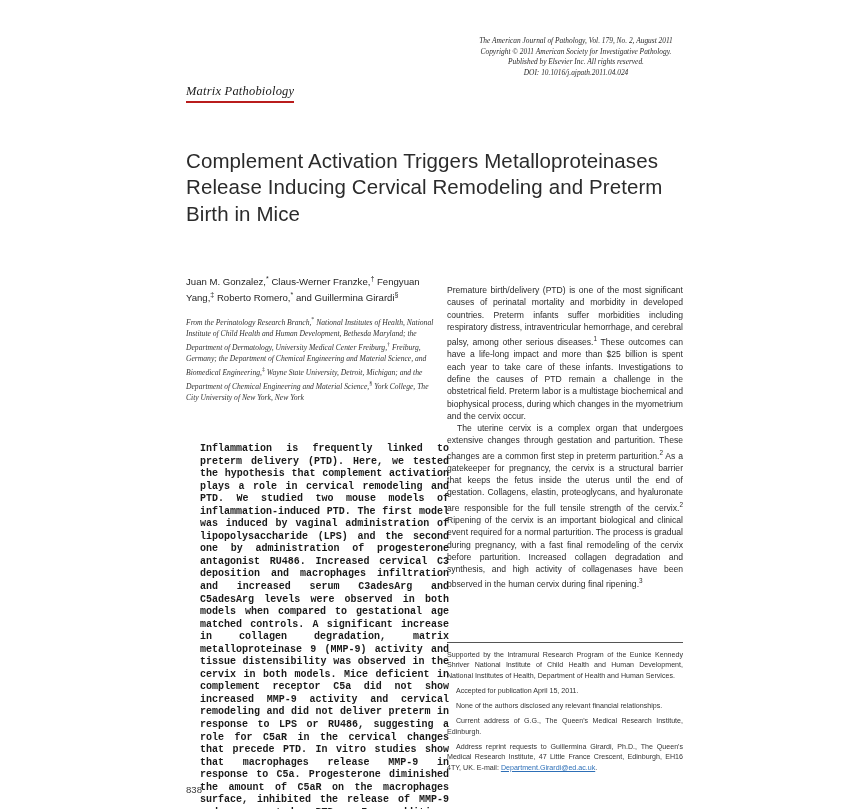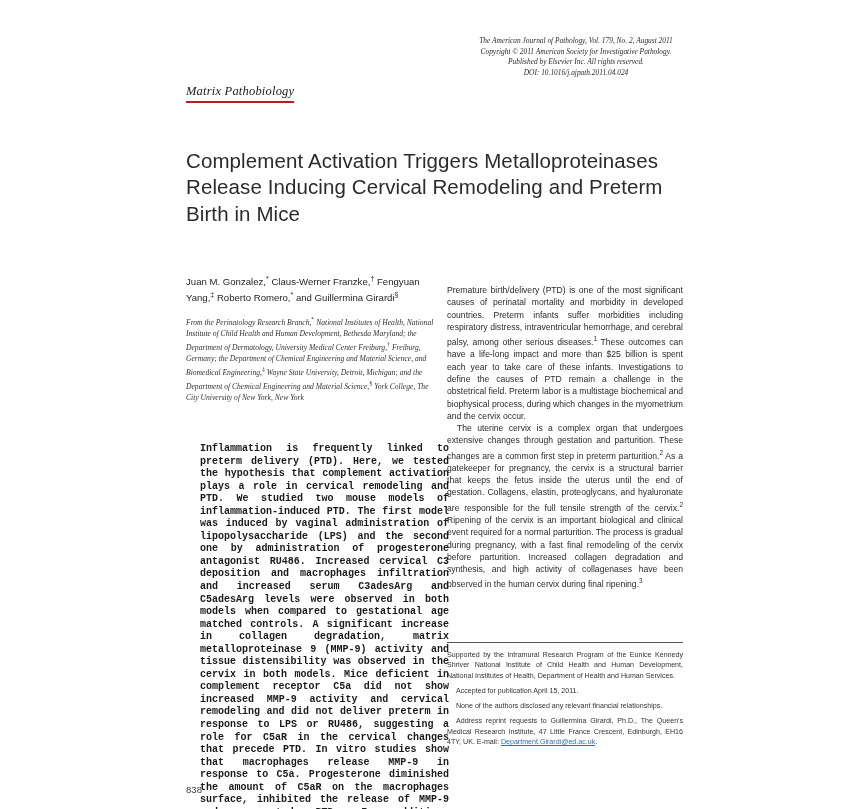--- a/index.html
+++ b/index.html
@@ -192,20 +192,21 @@
     <div class="body-text">
         <p class="first">Premature birth/delivery (PTD) is one of the most significant causes of perinatal mortality and morbidity in developed countries. Preterm infants suffer morbidities including respiratory distress, intraventricular hemorrhage, and cerebral palsy, among other serious diseases.<sup>1</sup> These outcomes can have a life-long impact and more than $25 billion is spent each year to take care of these infants. Investigations to define the causes of PTD remain a challenge in the obstetrical field. Preterm labor is a multistage biochemical and biophysical process, during which changes in the myometrium and the cervix occur.</p>
         <p class="">The uterine cervix is a complex organ that undergoes extensive changes through gestation and parturition. These changes are a common first step in preterm parturition.<sup>2</sup> As a gatekeeper for pregnancy, the cervix is a structural barrier that keeps the fetus inside the uterus until the end of gestation. Collagens, elastin, proteoglycans, and hyaluronate are responsible for the full tensile strength of the cervix.<sup>2</sup> Ripening of the cervix is an important biological and clinical event required for a normal parturition. The process is gradual during pregnancy, with a fast final remodeling of the cervix before parturition. Increased collagen degradation and synthesis, and high activity of collagenases have been observed in the human cervix during final ripening.<sup>3</sup></p>
       </div>
   </div>
 
   <div class="footnotes">
     <p class="nofirst">Supported by the Intramural Research Program of the Eunice Kennedy Shriver National Institute of Child Health and Human Development, National Institutes of Health, Department of Health and Human Services.</p>
     <p>Accepted for publication April 15, 2011.</p>
     <p>None of the authors disclosed any relevant financial relationships.</p>
+    <p>Current address of G.G., The Queen's Medical Research Institute, Edinburgh.</p>
     <p>
       <span>Address reprint requests to Guillermina Girardi, Ph.D., The Queen's Medical Research Institute, 47 Little France Crescent, Edinburgh, EH16 4TY, UK. E-mail: </span><a class="email" href="#">Department.Girardi@ed.ac.uk</a><span>.</span>
     </p>
   </div>
 
   <div class="page-number">838</div>
 
 </div>
 
 </body></html>

